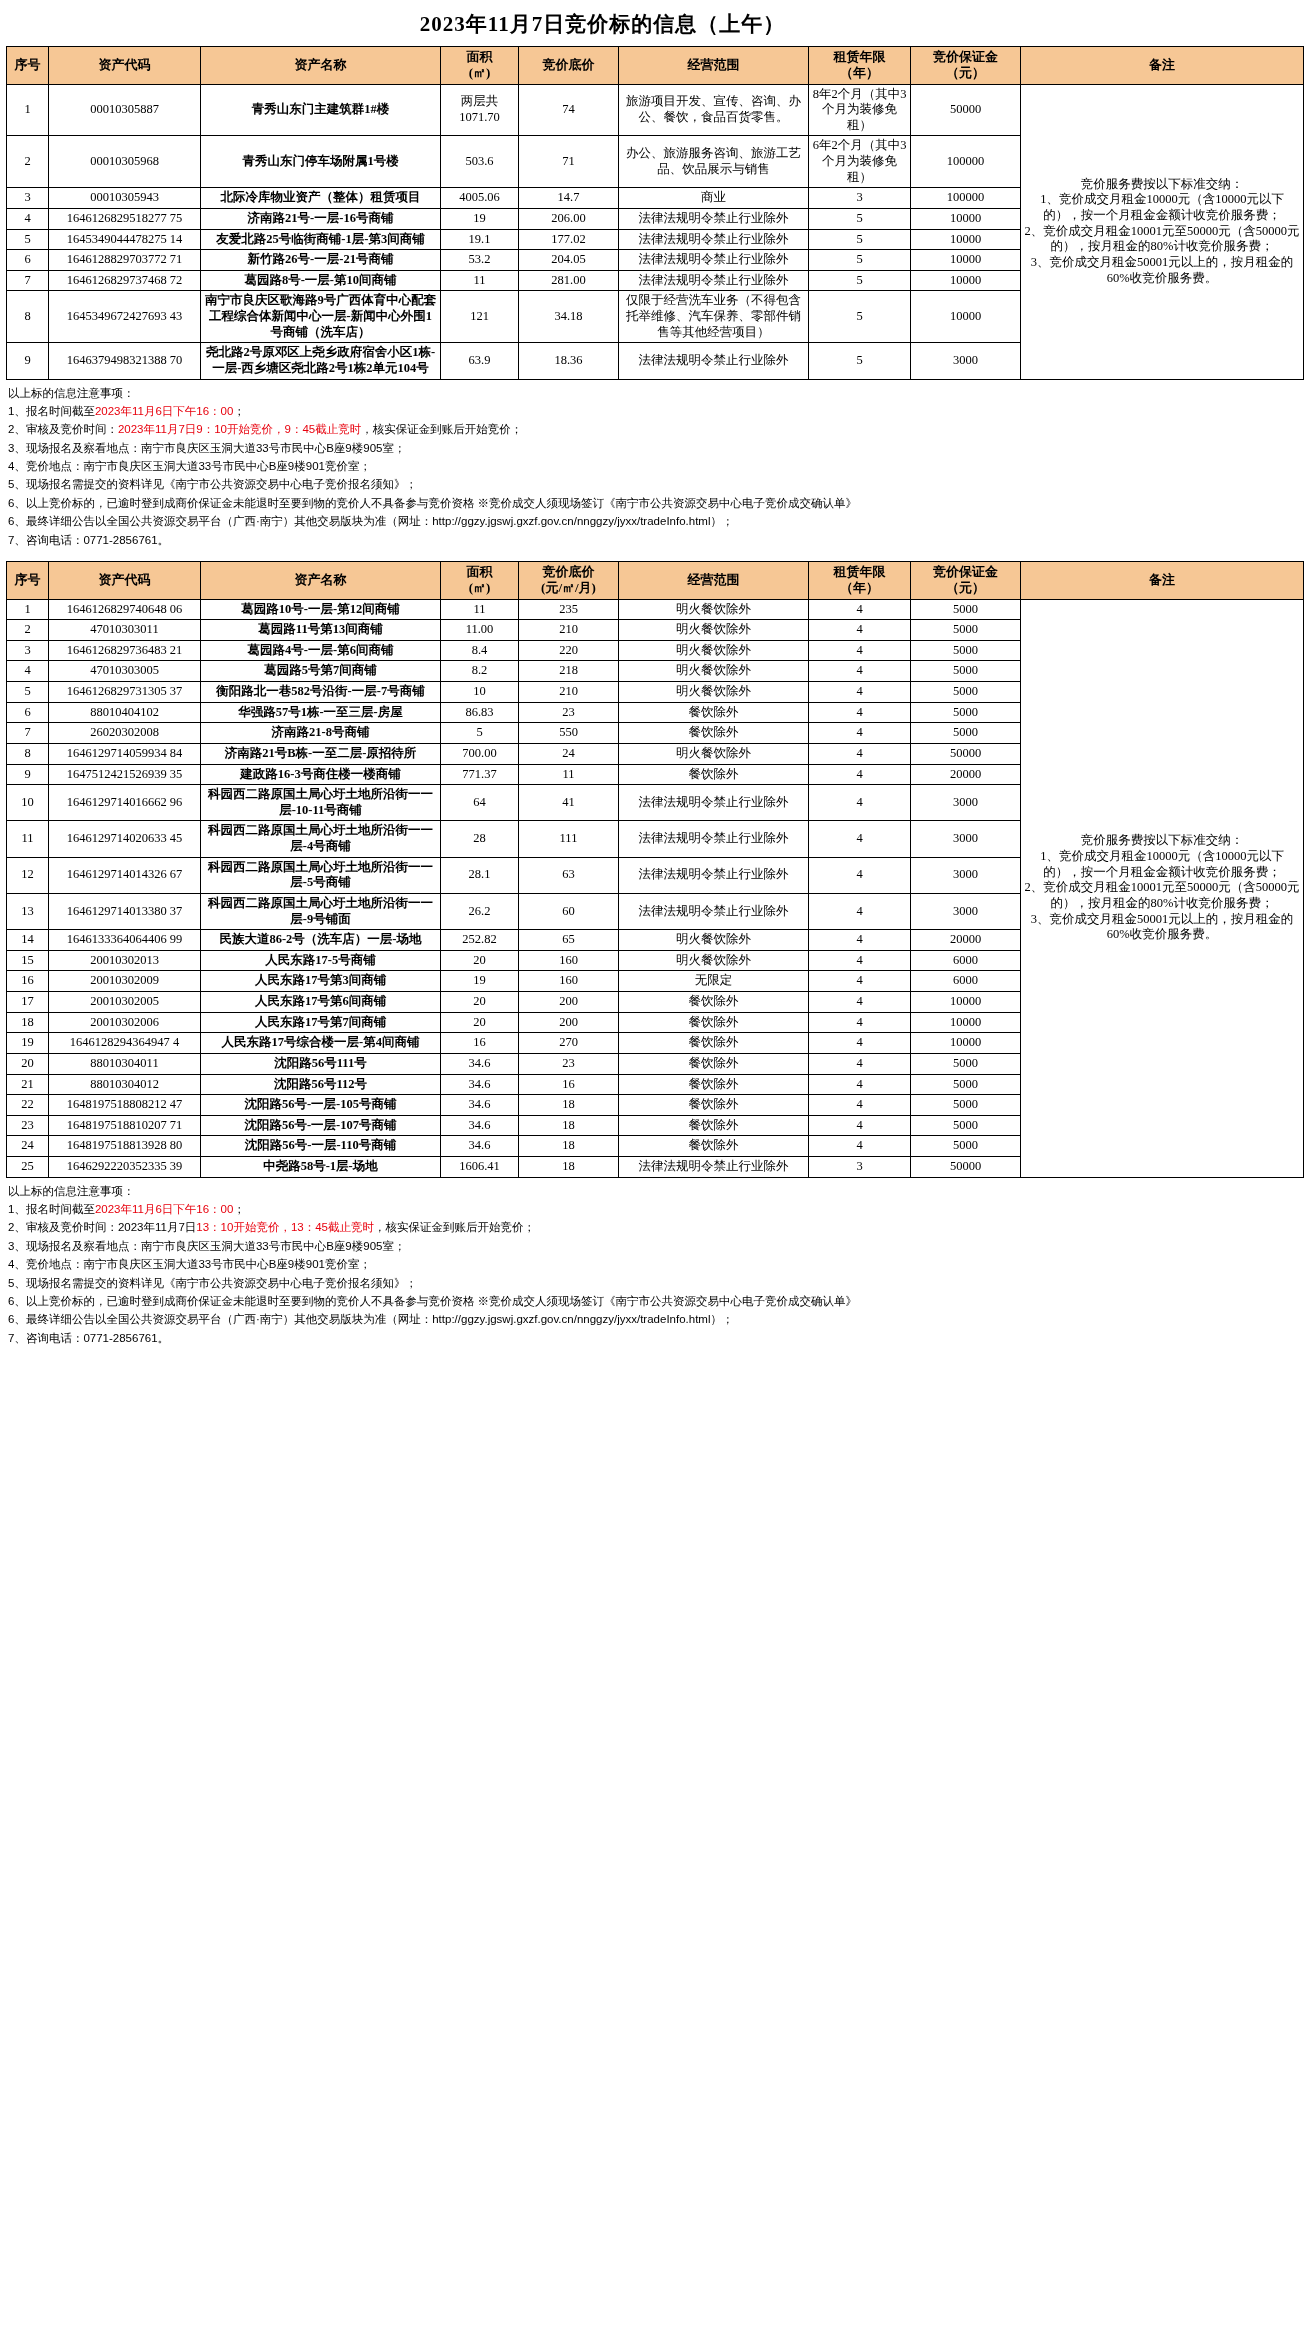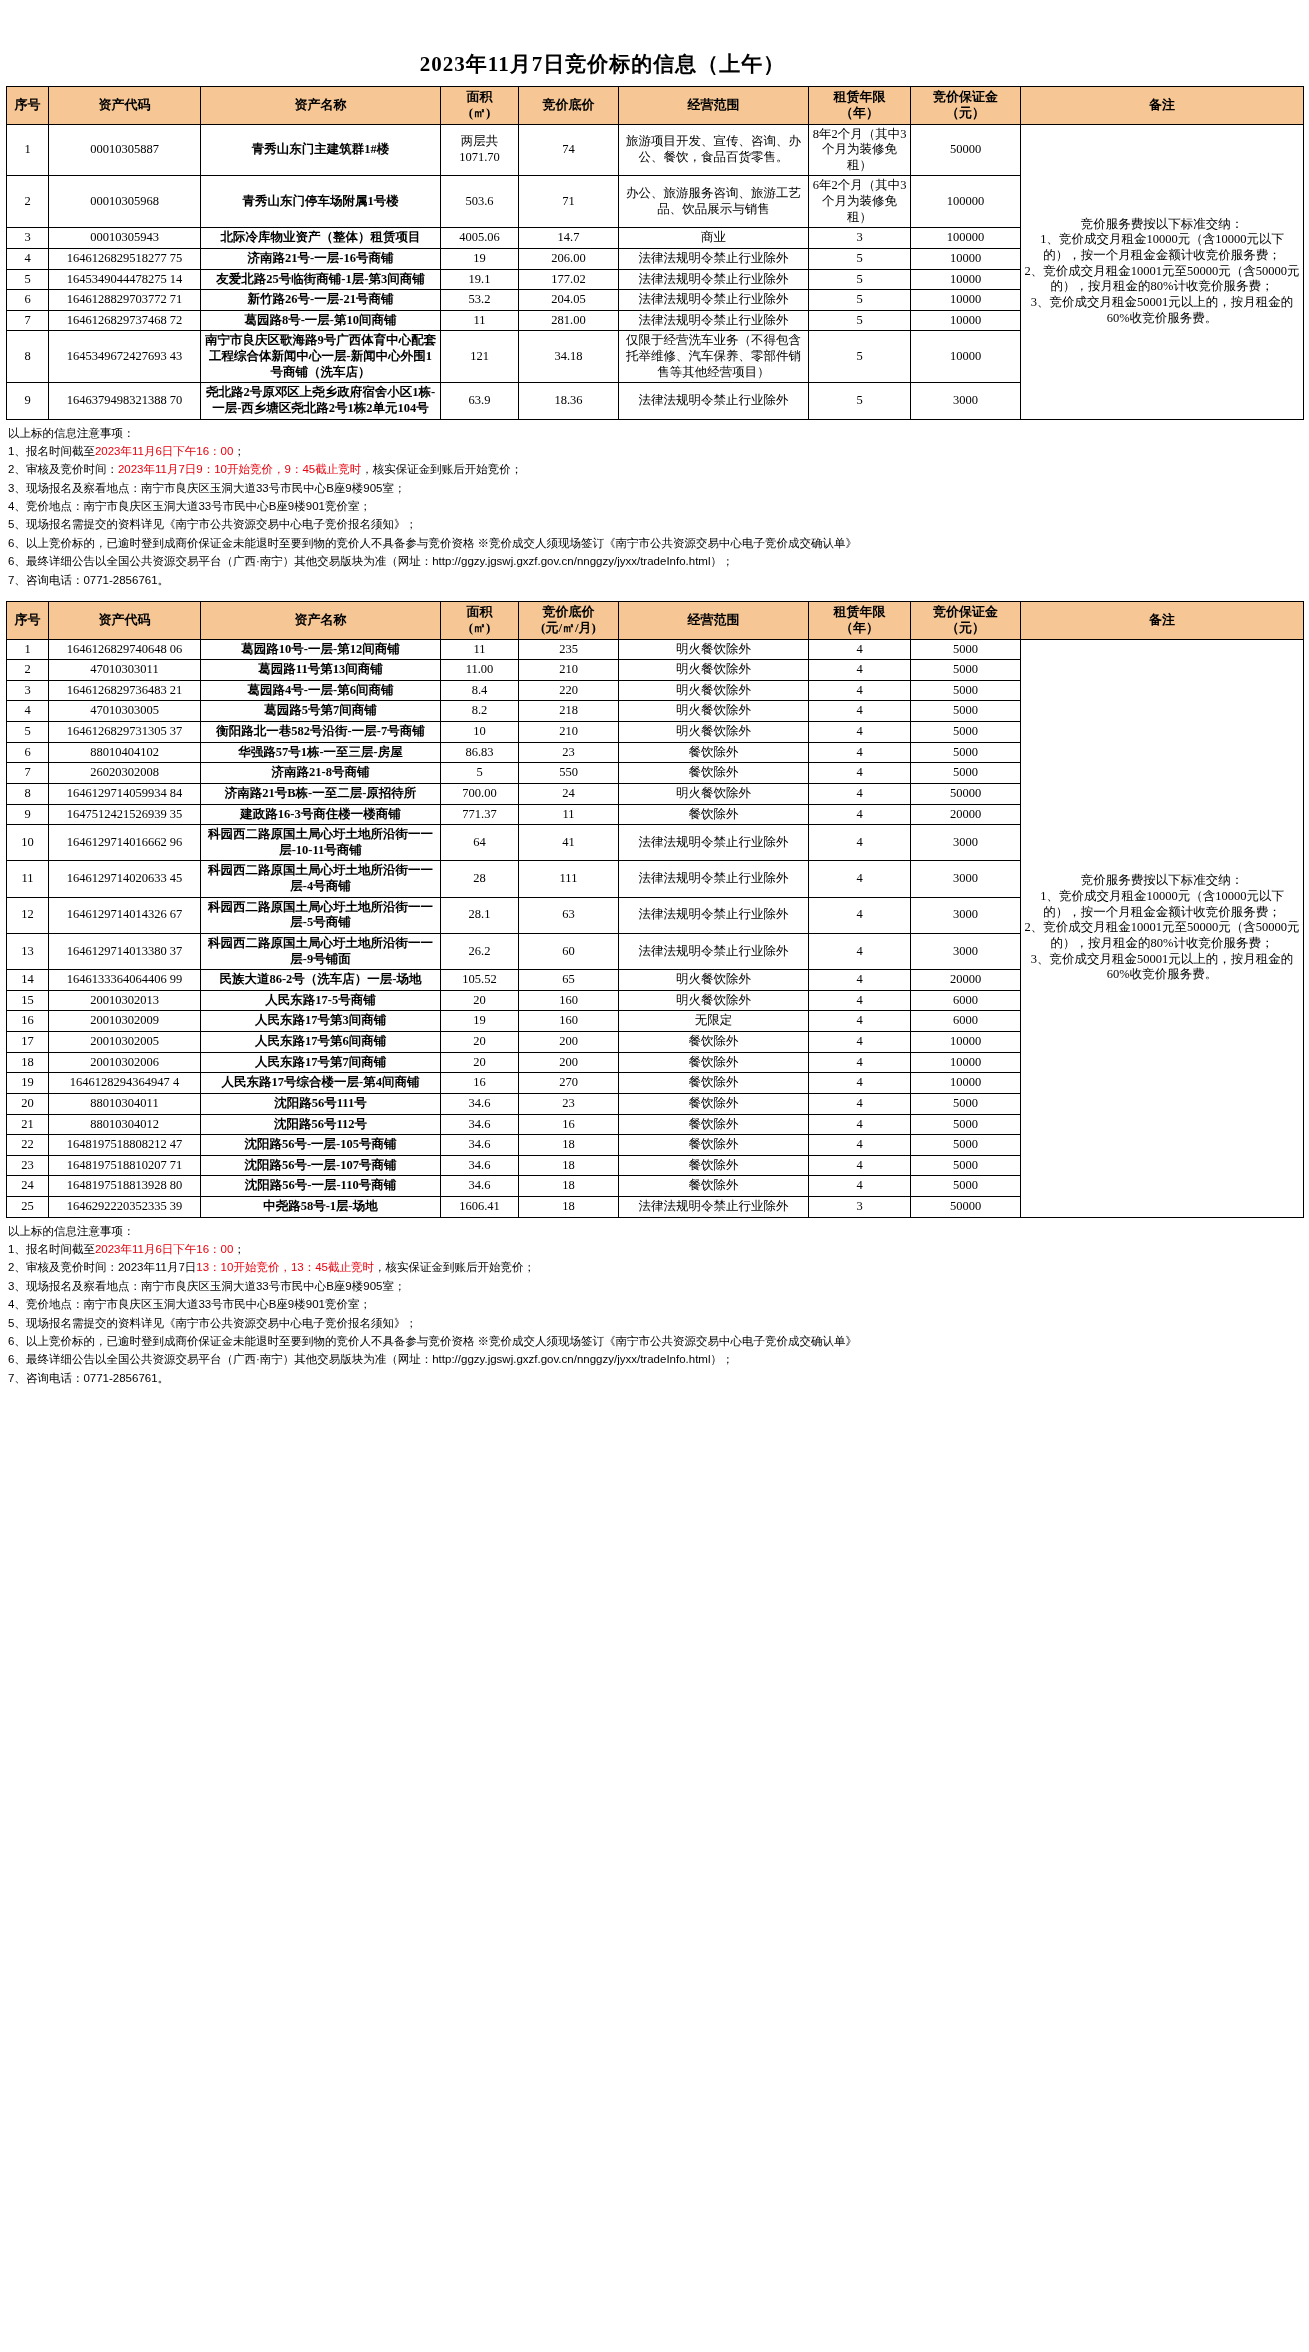--- a/index.html
+++ b/index.html
@@ -3,21 +3,21 @@
 <meta charset="utf-8">
 <style>
   * { box-sizing: border-box; }
   html, body { margin:0; padding:0; }
   body {
     width: 1309px;
     background: #ffffff;
     font-family: "Liberation Serif", "DejaVu Serif", serif;
     color: #000;
   }
-  .sheet { width: 1205px; padding: 4px 6px 6px 6px; margin-top: 40px; }
+  .sheet { width: 1205px; padding: 4px 6px 6px 6px; }
   .title {
     text-align: center;
     font-size: 21px;
     font-weight: bold;
     letter-spacing: 1px;
     padding: 6px 0 8px 0;
     font-family: "Liberation Serif", "DejaVu Serif", serif;
   }
   table.grid {
     border-collapse: collapse;
@@ -387,21 +387,21 @@
           <td class="num">26.2</td>
           <td class="num">60</td>
           <td>法律法规明令禁止行业除外</td>
           <td class="num">4</td>
           <td class="num">3000</td>
         </tr>
         <tr>
           <td class="num">14</td>
           <td class="code">1646133364064406 99</td>
           <td class="name">民族大道86-2号（洗车店）一层-场地</td>
-          <td class="num">105.52</td>
+          <td class="num">252.82</td>
           <td class="num">65</td>
           <td>明火餐饮除外</td>
           <td class="num">4</td>
           <td class="num">20000</td>
         </tr>
         <tr>
           <td class="num">15</td>
           <td class="code">20010302013</td>
           <td class="name">人民东路17-5号商铺</td>
           <td class="num">20</td>

